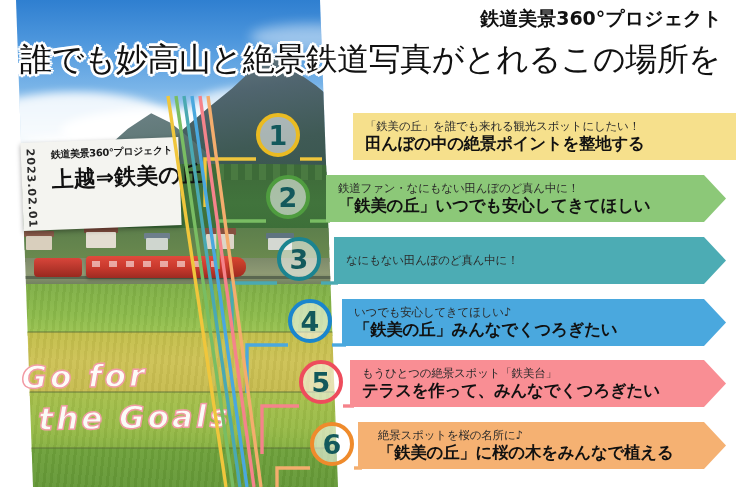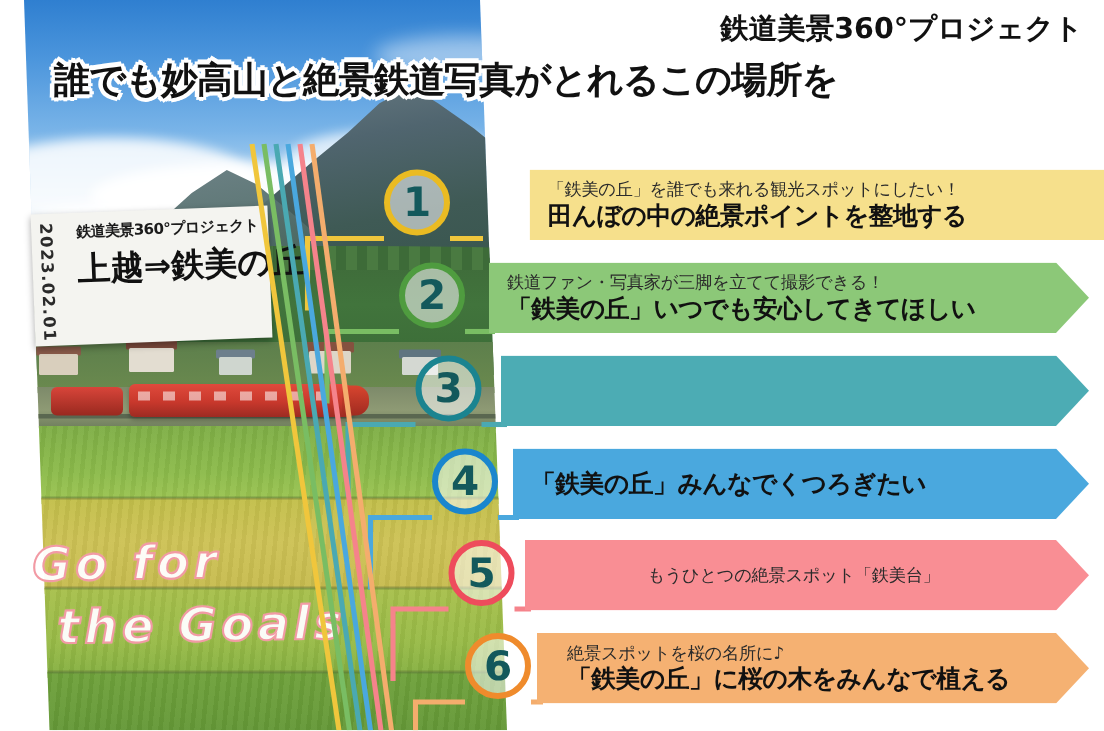--- a/index.html
+++ b/index.html
@@ -108,22 +108,22 @@
     -webkit-text-stroke:1.4px #f29aa4;
     letter-spacing:3px;
     text-shadow:0 0 2px rgba(255,255,255,.4);
     transform:rotate(-1deg);
     pointer-events:none;
   }
   .goals div:nth-child(2){margin-left:16px;}
 
   
   .heading{
-    position:absolute;left:36px;top:38px;width:700px;
-    font-size:24px;font-weight:700;line-height:1.32;letter-spacing:-.5px;
+    position:absolute;left:20px;top:38px;width:700px;
+    font-size:32px;font-weight:400;line-height:1.32;letter-spacing:-.5px;
     color:#111;
     text-shadow:
       2px 0 0 #fff,-2px 0 0 #fff,0 2px 0 #fff,0 -2px 0 #fff,
       2px 2px 0 #fff,-2px 2px 0 #fff,2px -2px 0 #fff,-2px -2px 0 #fff,
       3px 0 0 #fff,-3px 0 0 #fff,0 3px 0 #fff,0 -3px 0 #fff;
     white-space:nowrap;
   }
   .project-title{
     position:absolute;right:14px;top:6px;font-size:19px;font-weight:700;color:#111;letter-spacing:0px;
   }
@@ -240,39 +240,42 @@
   <div id="goal-rows">
       <div class="goal" style="left: 0px; top: 113px;">
         <div class="banner" style="left: 318px; top: 0px; width: 408px; background: rgb(246, 224, 140); margin-left: 35px;">
           <div class="b-sub">「鉄美の丘」を誰でも来れる観光スポットにしたい！</div>
           <div class="b-main">田んぼの中の絶景ポイントを整地する</div>
         </div>
         <div class="num" style="left: 256px; top: 0px; border-color: rgb(234, 187, 34);">1</div>
       </div>
       <div class="goal" style="left: 0px; top: 175px;">
         <div class="banner" style="left: 326px; top: 0px; width: 400px; background: rgb(140, 200, 120);">
-          <div class="b-sub">鉄道ファン・写真家が三脚を立てて撮影できる！</div>
+          <div class="b-sub">鉄道ファン・なにもない田んぼのど真ん中に！</div>
           <div class="b-main">「鉄美の丘」いつでも安心してきてほしい</div>
         </div>
         <div class="num" style="left: 266px; top: 0px; border-color: rgb(79, 156, 63);">2</div>
       </div>
       <div class="goal" style="left: 0px; top: 237px;">
         <div class="banner" style="left: 334px; top: 0px; width: 392px; background: rgb(76, 172, 180);">
+          <div class="b-sub">なにもない田んぼのど真ん中に！</div>
         </div>
         <div class="num" style="left: 277px; top: 0px; border-color: rgb(27, 132, 144);">3</div>
       </div>
       <div class="goal" style="left: 0px; top: 299px;">
         <div class="banner" style="left: 342px; top: 0px; width: 384px; background: rgb(74, 168, 222);">
+          <div class="b-sub">いつでも安心してきてほしい♪</div>
           <div class="b-main">「鉄美の丘」みんなでくつろぎたい</div>
         </div>
         <div class="num" style="left: 288px; top: 0px; border-color: rgb(26, 134, 205);">4</div>
       </div>
       <div class="goal" style="left: 0px; top: 360px;">
-        <div class="banner" style="left: 350px; top: 0px; width: 376px; background: rgb(249, 142, 148); align-items: center;">
+        <div class="banner" style="left: 350px; top: 0px; width: 376px; background: rgb(249, 142, 148);">
           <div class="b-sub">もうひとつの絶景スポット「鉄美台」</div>
+          <div class="b-main">テラスを作って、みんなでくつろぎたい</div>
         </div>
         <div class="num" style="left: 299px; top: 0px; border-color: rgb(238, 76, 92);">5</div>
       </div>
       <div class="goal" style="left: 0px; top: 422px;">
         <div class="banner" style="left: 358px; top: 0px; width: 368px; background: rgb(245, 177, 114); padding-left: 20px;">
           <div class="b-sub">絶景スポットを桜の名所に♪</div>
           <div class="b-main">「鉄美の丘」に桜の木をみんなで植える</div>
         </div>
         <div class="num" style="left: 310px; top: 0px; border-color: rgb(239, 139, 44);">6</div>
       </div>

